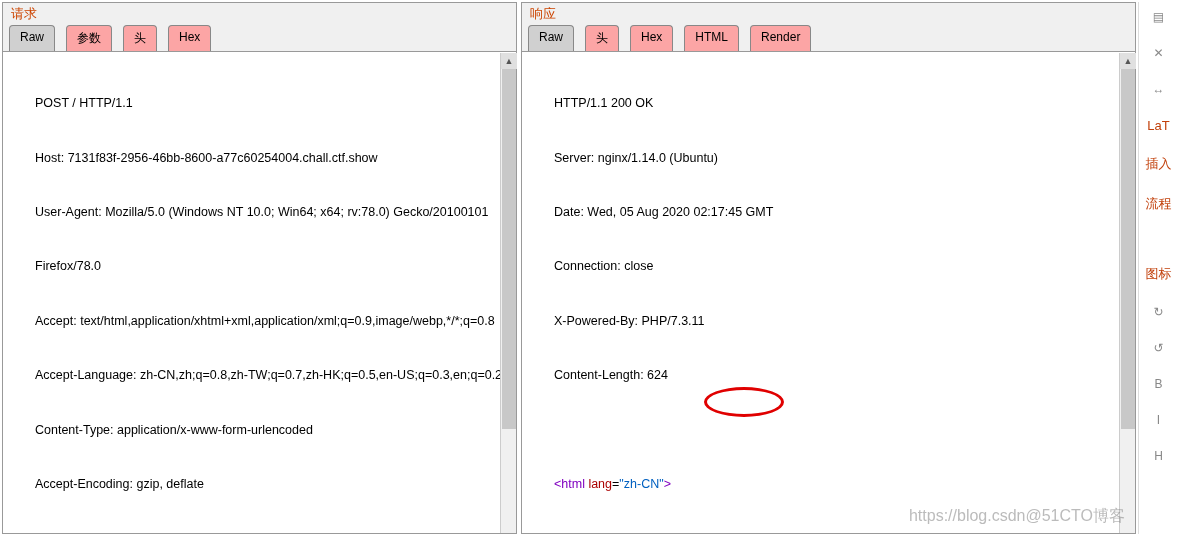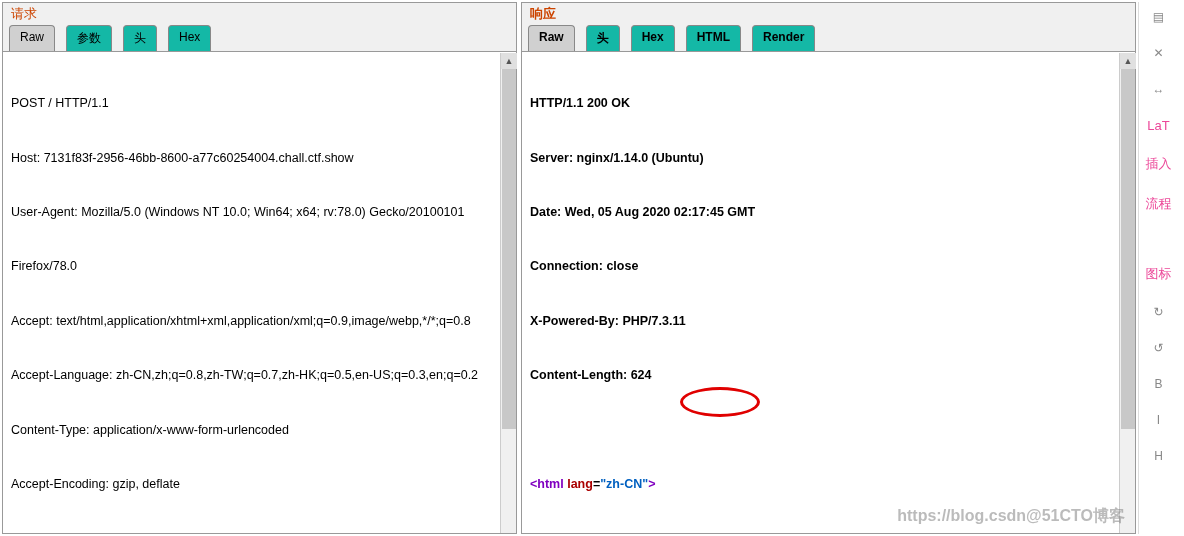--- a/index.html
+++ b/index.html
@@ -12,21 +12,21 @@
     height: 536px;
     overflow: hidden;
   }
   .panel {
     border: 1px solid #999;
     display: flex;
     flex-direction: column;
     position: relative;
   }
   .panel.request { width: 515px; margin: 2px 2px 2px 2px; }
-  .panel.response { width: 615px; margin: 2px 2px 2px 2px; font-weight: bold; }
+  .panel.response { width: 615px; margin: 2px 2px 2px 2px; }
   .panel-header {
     color: #cc4400;
     font-size: 13px;
     padding: 2px 8px 0 8px;
     background: #f0f0f0;
   }
   .tab-bar {
     display: flex;
     padding: 2px 6px 0 6px;
     background: #f0f0f0;
@@ -39,30 +39,31 @@
     padding: 4px 10px;
     font-size: 12px;
     cursor: pointer;
     margin-right: -1px;
     border-radius: 4px 4px 0 0;
   }
   .tab.active {
     background: #d0d0d0;
   }
   .tab.inactive {
-    background: #14b8a6;
+    background: #fca5a5;
   }
   .content {
     padding: 6px 8px;
     overflow: auto;
     flex: 1;
     line-height: 1.45;
     font-size: 12.5px;
     white-space: pre-wrap;
     word-break: break-all;
+    margin-left: 24px;
   }
   .scrollbar-track {
     position: absolute;
     right: 0; top: 50px; bottom: 0;
     width: 16px;
     background: #f0f0f0;
     border-left: 1px solid #ccc;
   }
   .scrollbar-arrow {
     width: 16px; height: 16px;
@@ -90,21 +91,21 @@
     display: flex;
     flex-direction: column;
     align-items: center;
     padding-top: 8px;
     font-size: 12px;
     color: #888;
     gap: 22px;
   }
   .right-strip .section-title {
     font-size: 13px;
-    color: #ec4899;
+    color: #c2410c;
     writing-mode: horizontal-tb;
   }
   .highlight-circle {
     position: absolute;
     border: 3px solid #e00000;
     border-radius: 50%;
     width: 80px;
     height: 30px;
     pointer-events: none;
   }

